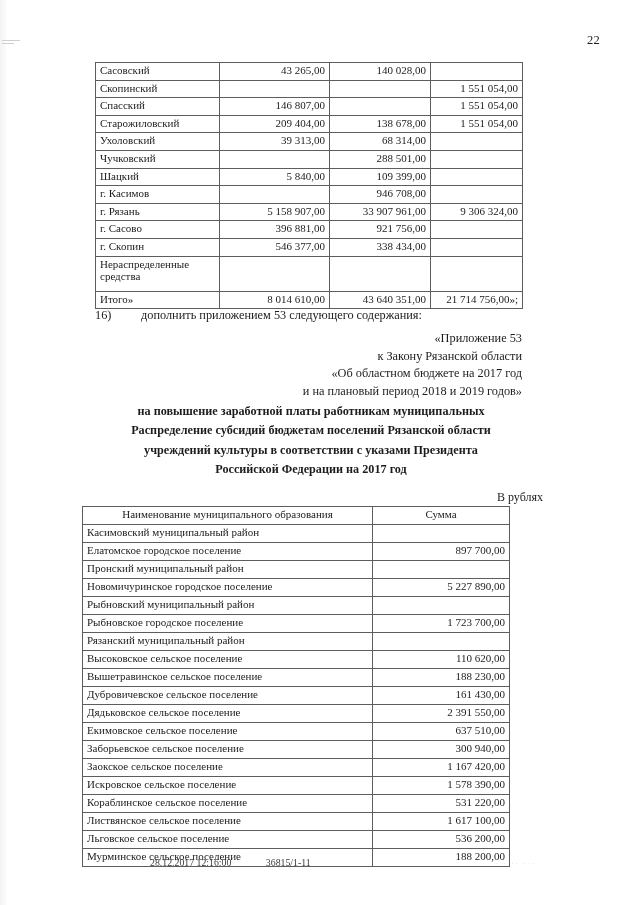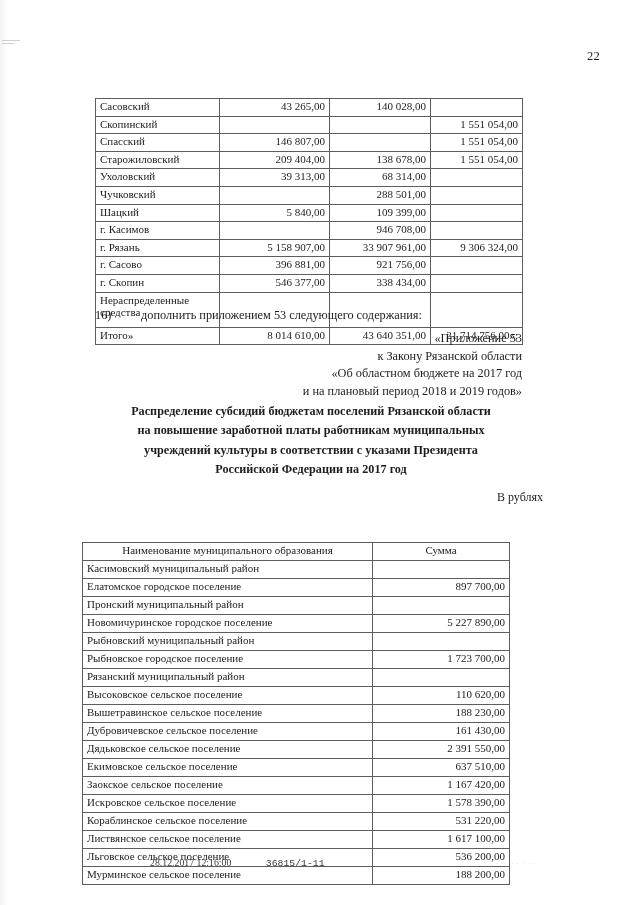--- a/index.html
+++ b/index.html
@@ -36,30 +36,28 @@
     position: absolute;
     background: #cfcfcf;
   }
 
   .page-number {
     position: absolute;
     right: 40px;
     top: 33px;
     font-size: 12.5px;
     letter-spacing: .3px;
-    margin-top: 16px;
   }
 
   
   table.doc {
     border-collapse: collapse;
     table-layout: fixed;
     font-size: 11px;
     line-height: 1.12;
-    margin-top: 36px;
   }
   table.doc td {
     border: 1px solid #5d5d5d;
     padding: 1px 4px 2px 4px;
     vertical-align: top;
     white-space: nowrap;
     overflow: hidden;
   }
   td.num {
     text-align: right;
@@ -130,21 +128,21 @@
 
   
   .footer {
     position: absolute;
     left: 150px;
     top: 857px;
     font-size: 9.8px;
     color: #3a3a3a;
     font-family: "Liberation Serif", serif;
   }
-  .footer .doc-id { margin-left: 32px; font-family: Liberation Mono, monospace; }
+  .footer .doc-id { margin-left: 32px; }
   .footer-smudge {
     position: absolute;
     top: 860px;
     right: 55px;
     width: 90px;
     height: 16px;
     opacity: .35;
     font-size: 7px;
     color: #8a8a8a;
     letter-spacing: 2px;
@@ -255,22 +253,22 @@
   </div>
 
   <div class="appendix-lines">
       <div>«Приложение 53</div>
       <div>к Закону Рязанской области</div>
       <div>«Об областном бюджете на 2017 год</div>
       <div>и на плановый период 2018 и 2019 годов»</div>
     </div>
 
   <div class="title-block">
+      <div>на повышение заработной платы работникам муниципальных</div>
       <div>Распределение субсидий бюджетам поселений Рязанской области</div>
-      <div>на повышение заработной платы работникам муниципальных</div>
       <div>учреждений культуры в соответствии с указами Президента</div>
       <div>Российской Федерации на 2017 год</div>
     </div>
 
   <div class="v-rublyah">В рублях</div>
 
   <table class="doc" id="bottom-table">
     <colgroup>
       <col style="width:290px">
       <col style="width:137px">
@@ -322,20 +320,24 @@
         </tr>
         <tr>
           <td class="nm">Дядьковское сельское поселение</td>
           <td class="num">2 391 550,00</td>
         </tr>
         <tr>
           <td class="nm">Екимовское сельское поселение</td>
           <td class="num">637 510,00</td>
         </tr>
         <tr>
+          <td class="nm">Заборьевское сельское поселение</td>
+          <td class="num">300 940,00</td>
+        </tr>
+        <tr>
           <td class="nm">Заокское сельское поселение</td>
           <td class="num">1 167 420,00</td>
         </tr>
         <tr>
           <td class="nm">Искровское сельское поселение</td>
           <td class="num">1 578 390,00</td>
         </tr>
         <tr>
           <td class="nm">Кораблинское сельское поселение</td>
           <td class="num">531 220,00</td>

